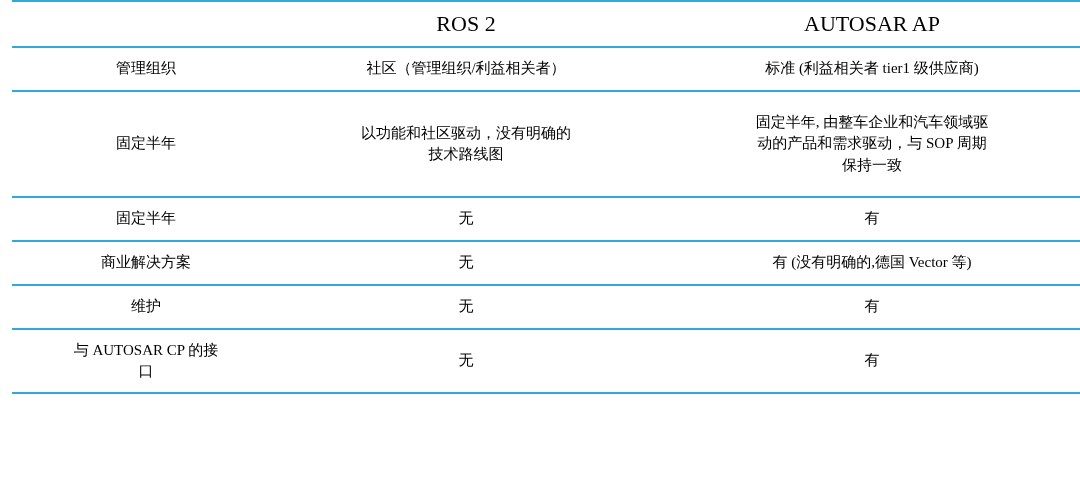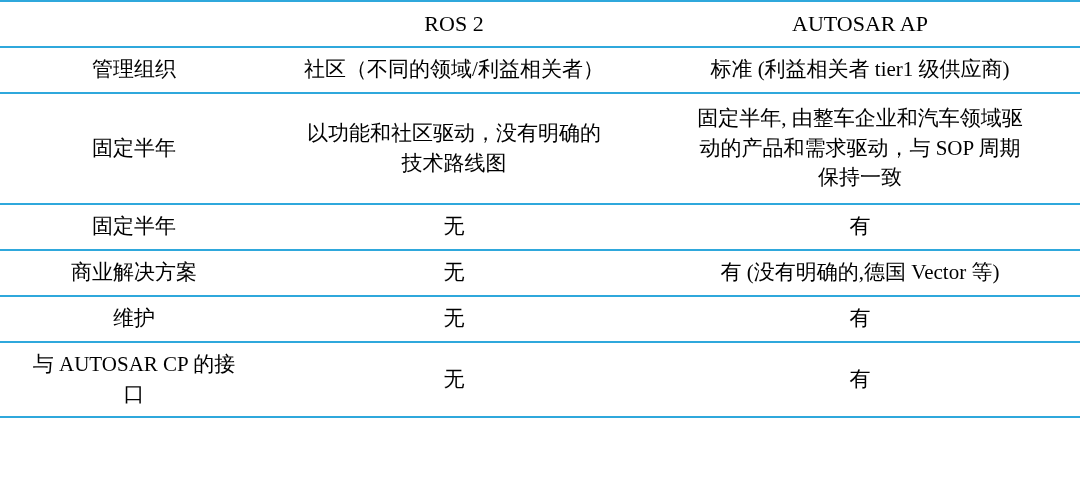--- a/index.html
+++ b/index.html
@@ -10,32 +10,33 @@
   body {
     width: 1080px;
     height: 495px;
     font-family: "Liberation Serif", "DejaVu Serif", serif;
     color: #000000;
     overflow: hidden;
   }
   .table-wrap {
     width: 1080px;
     box-sizing: border-box;
+    padding-left: 12px;
   }
   table.compare {
     width: 1080px;
     border-collapse: collapse;
     table-layout: fixed;
   }
   table.compare td, table.compare th {
     padding: 0;
     vertical-align: middle;
     text-align: center;
     font-weight: normal;
-    font-size: 21px;
+    font-size: 15px;
     line-height: 1.42;
   }
   
   col.c0 { width: 268px; }
   col.c1 { width: 372px; }
   col.c2 { width: 440px; }
 
   
   tr.head-row th {
     border-top: 2px solid #2fa8dc;
@@ -82,21 +83,21 @@
         <th>ROS 2</th>
         <th>AUTOSAR AP</th>
       </tr>
     </thead>
     <tbody>
       <tr class="body-row row-h-med">
         <td class="label-cell">
             <span class="cell">管理组织</span>
           </td>
         <td>
-            <span class="cell">社区（不同的领域/利益相关者）</span>
+            <span class="cell">社区（管理组织/利益相关者）</span>
           </td>
         <td>
             <span class="cell">标准 (利益相关者 tier1 级供应商)</span>
           </td>
       </tr>
       <tr class="body-row row-h-big">
         <td class="label-cell">
             <span class="cell">固定半年</span>
           </td>
         <td>

